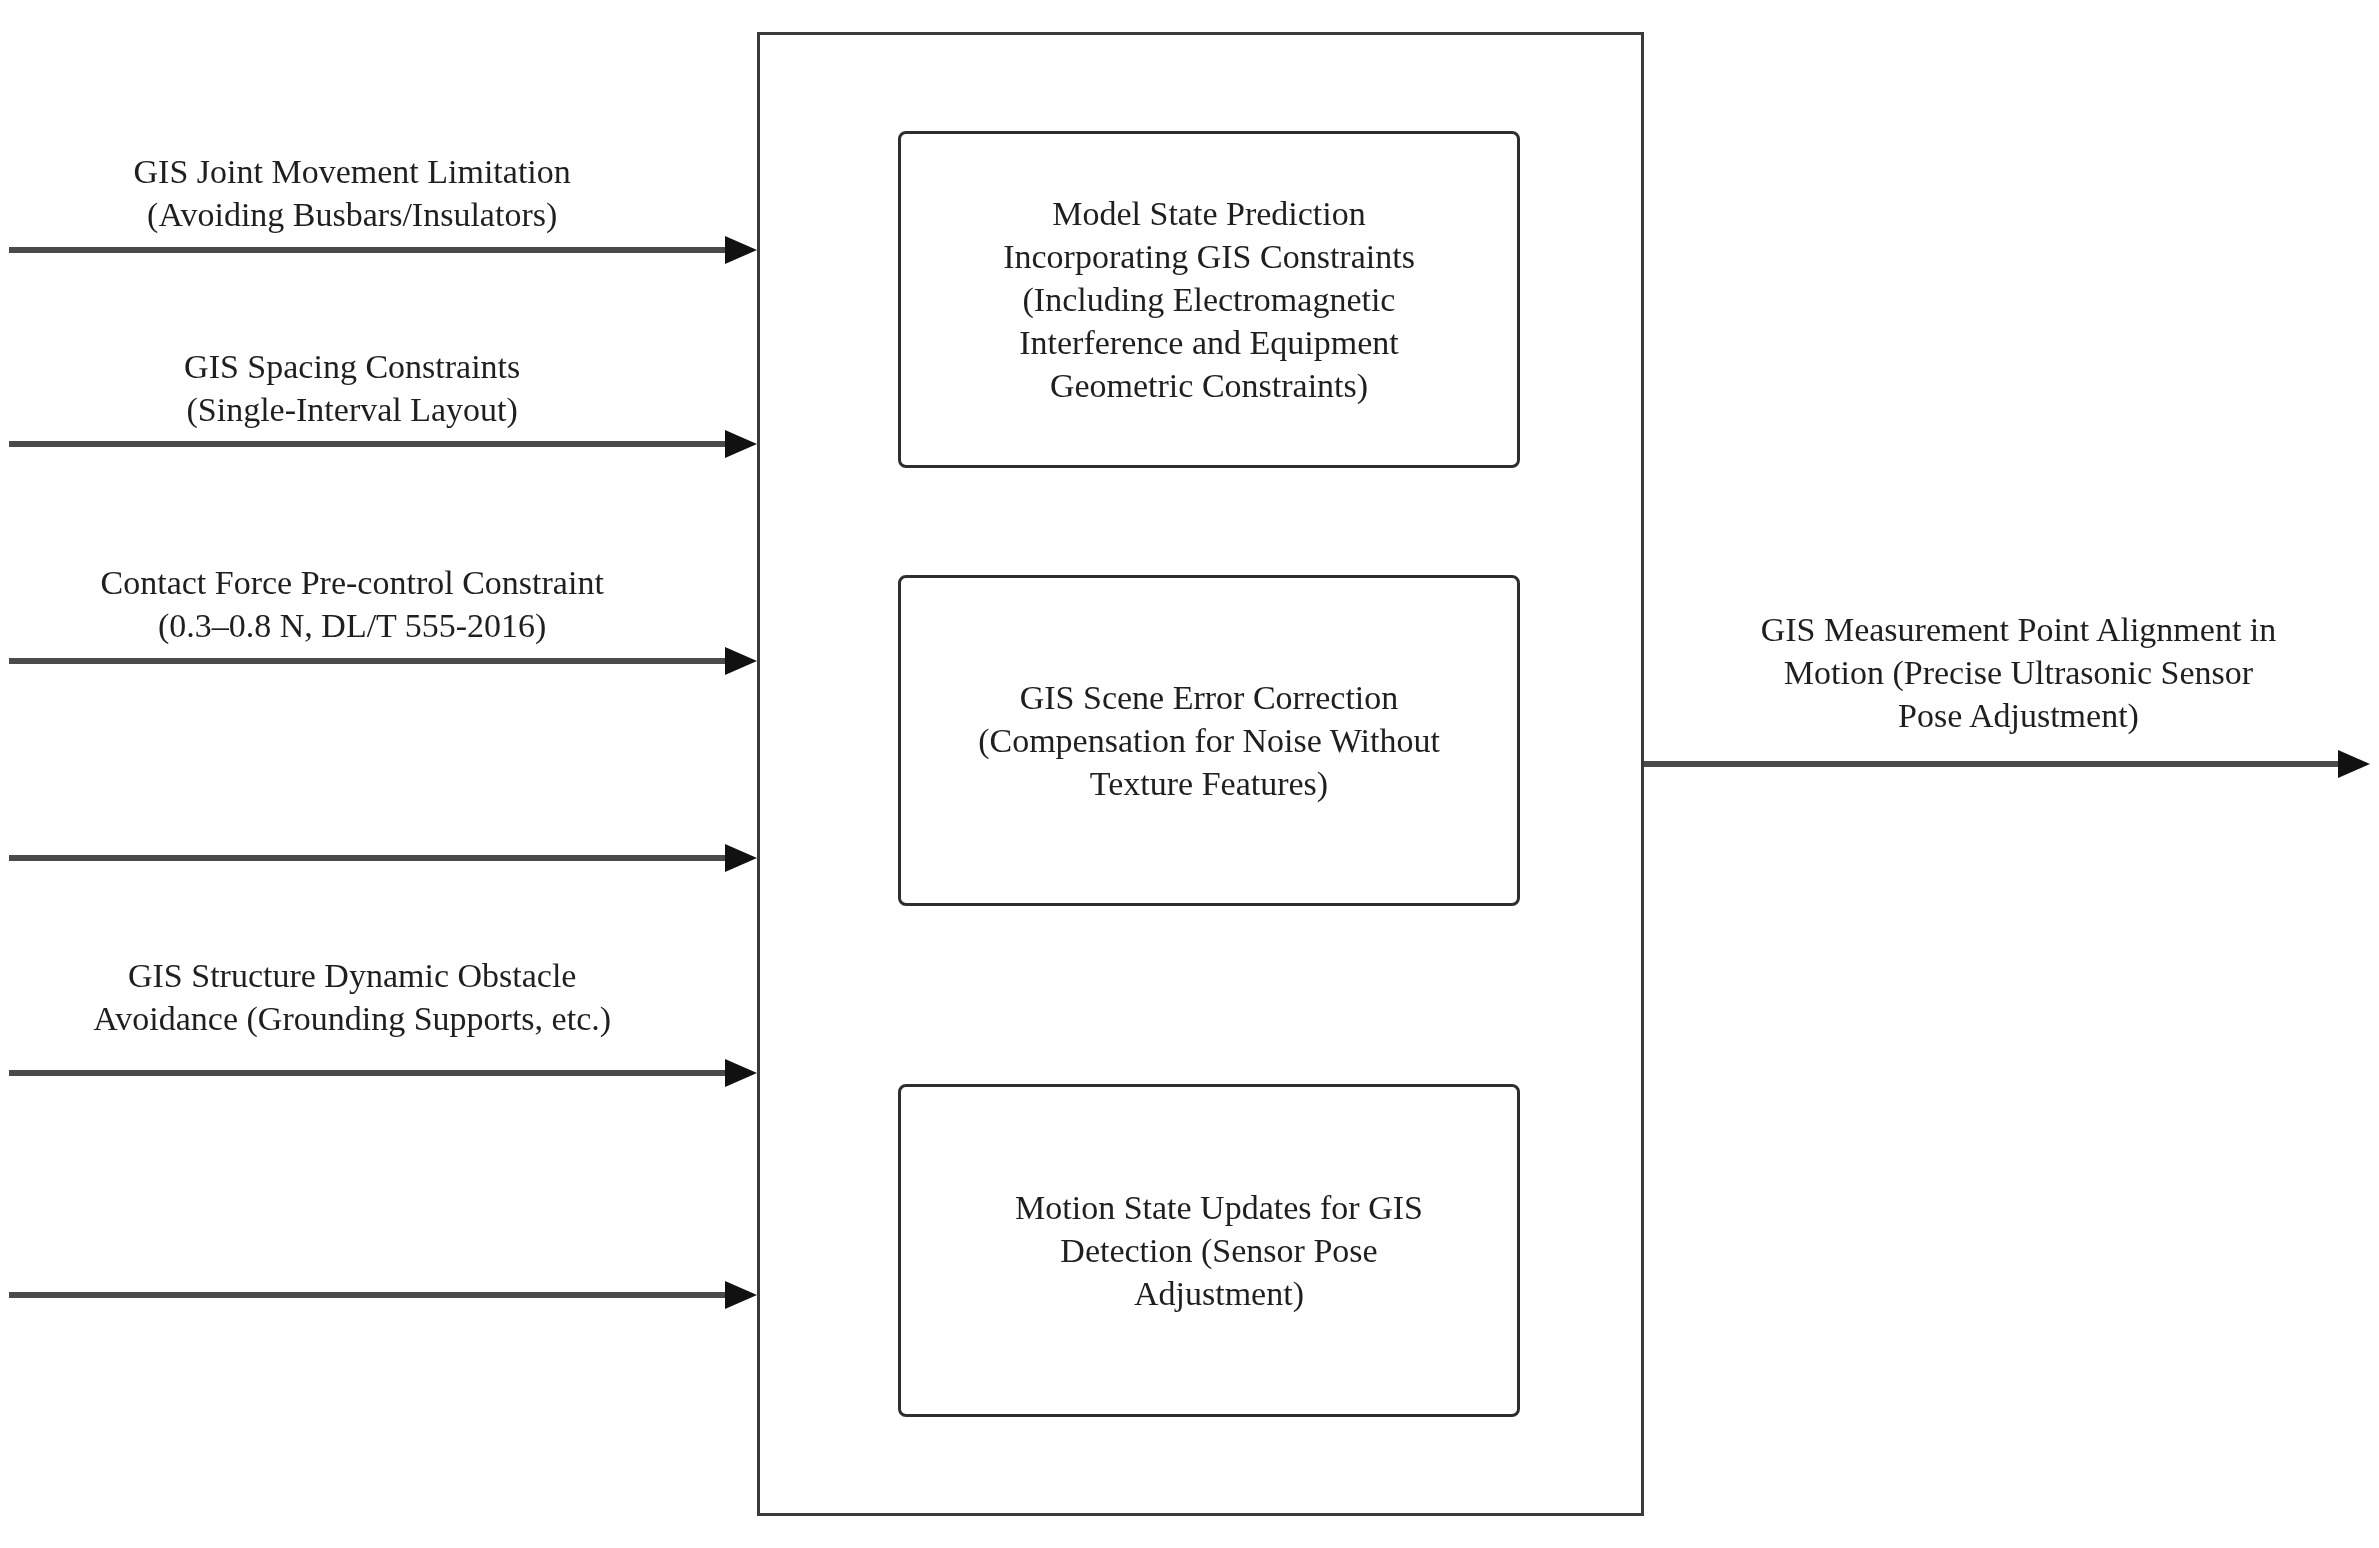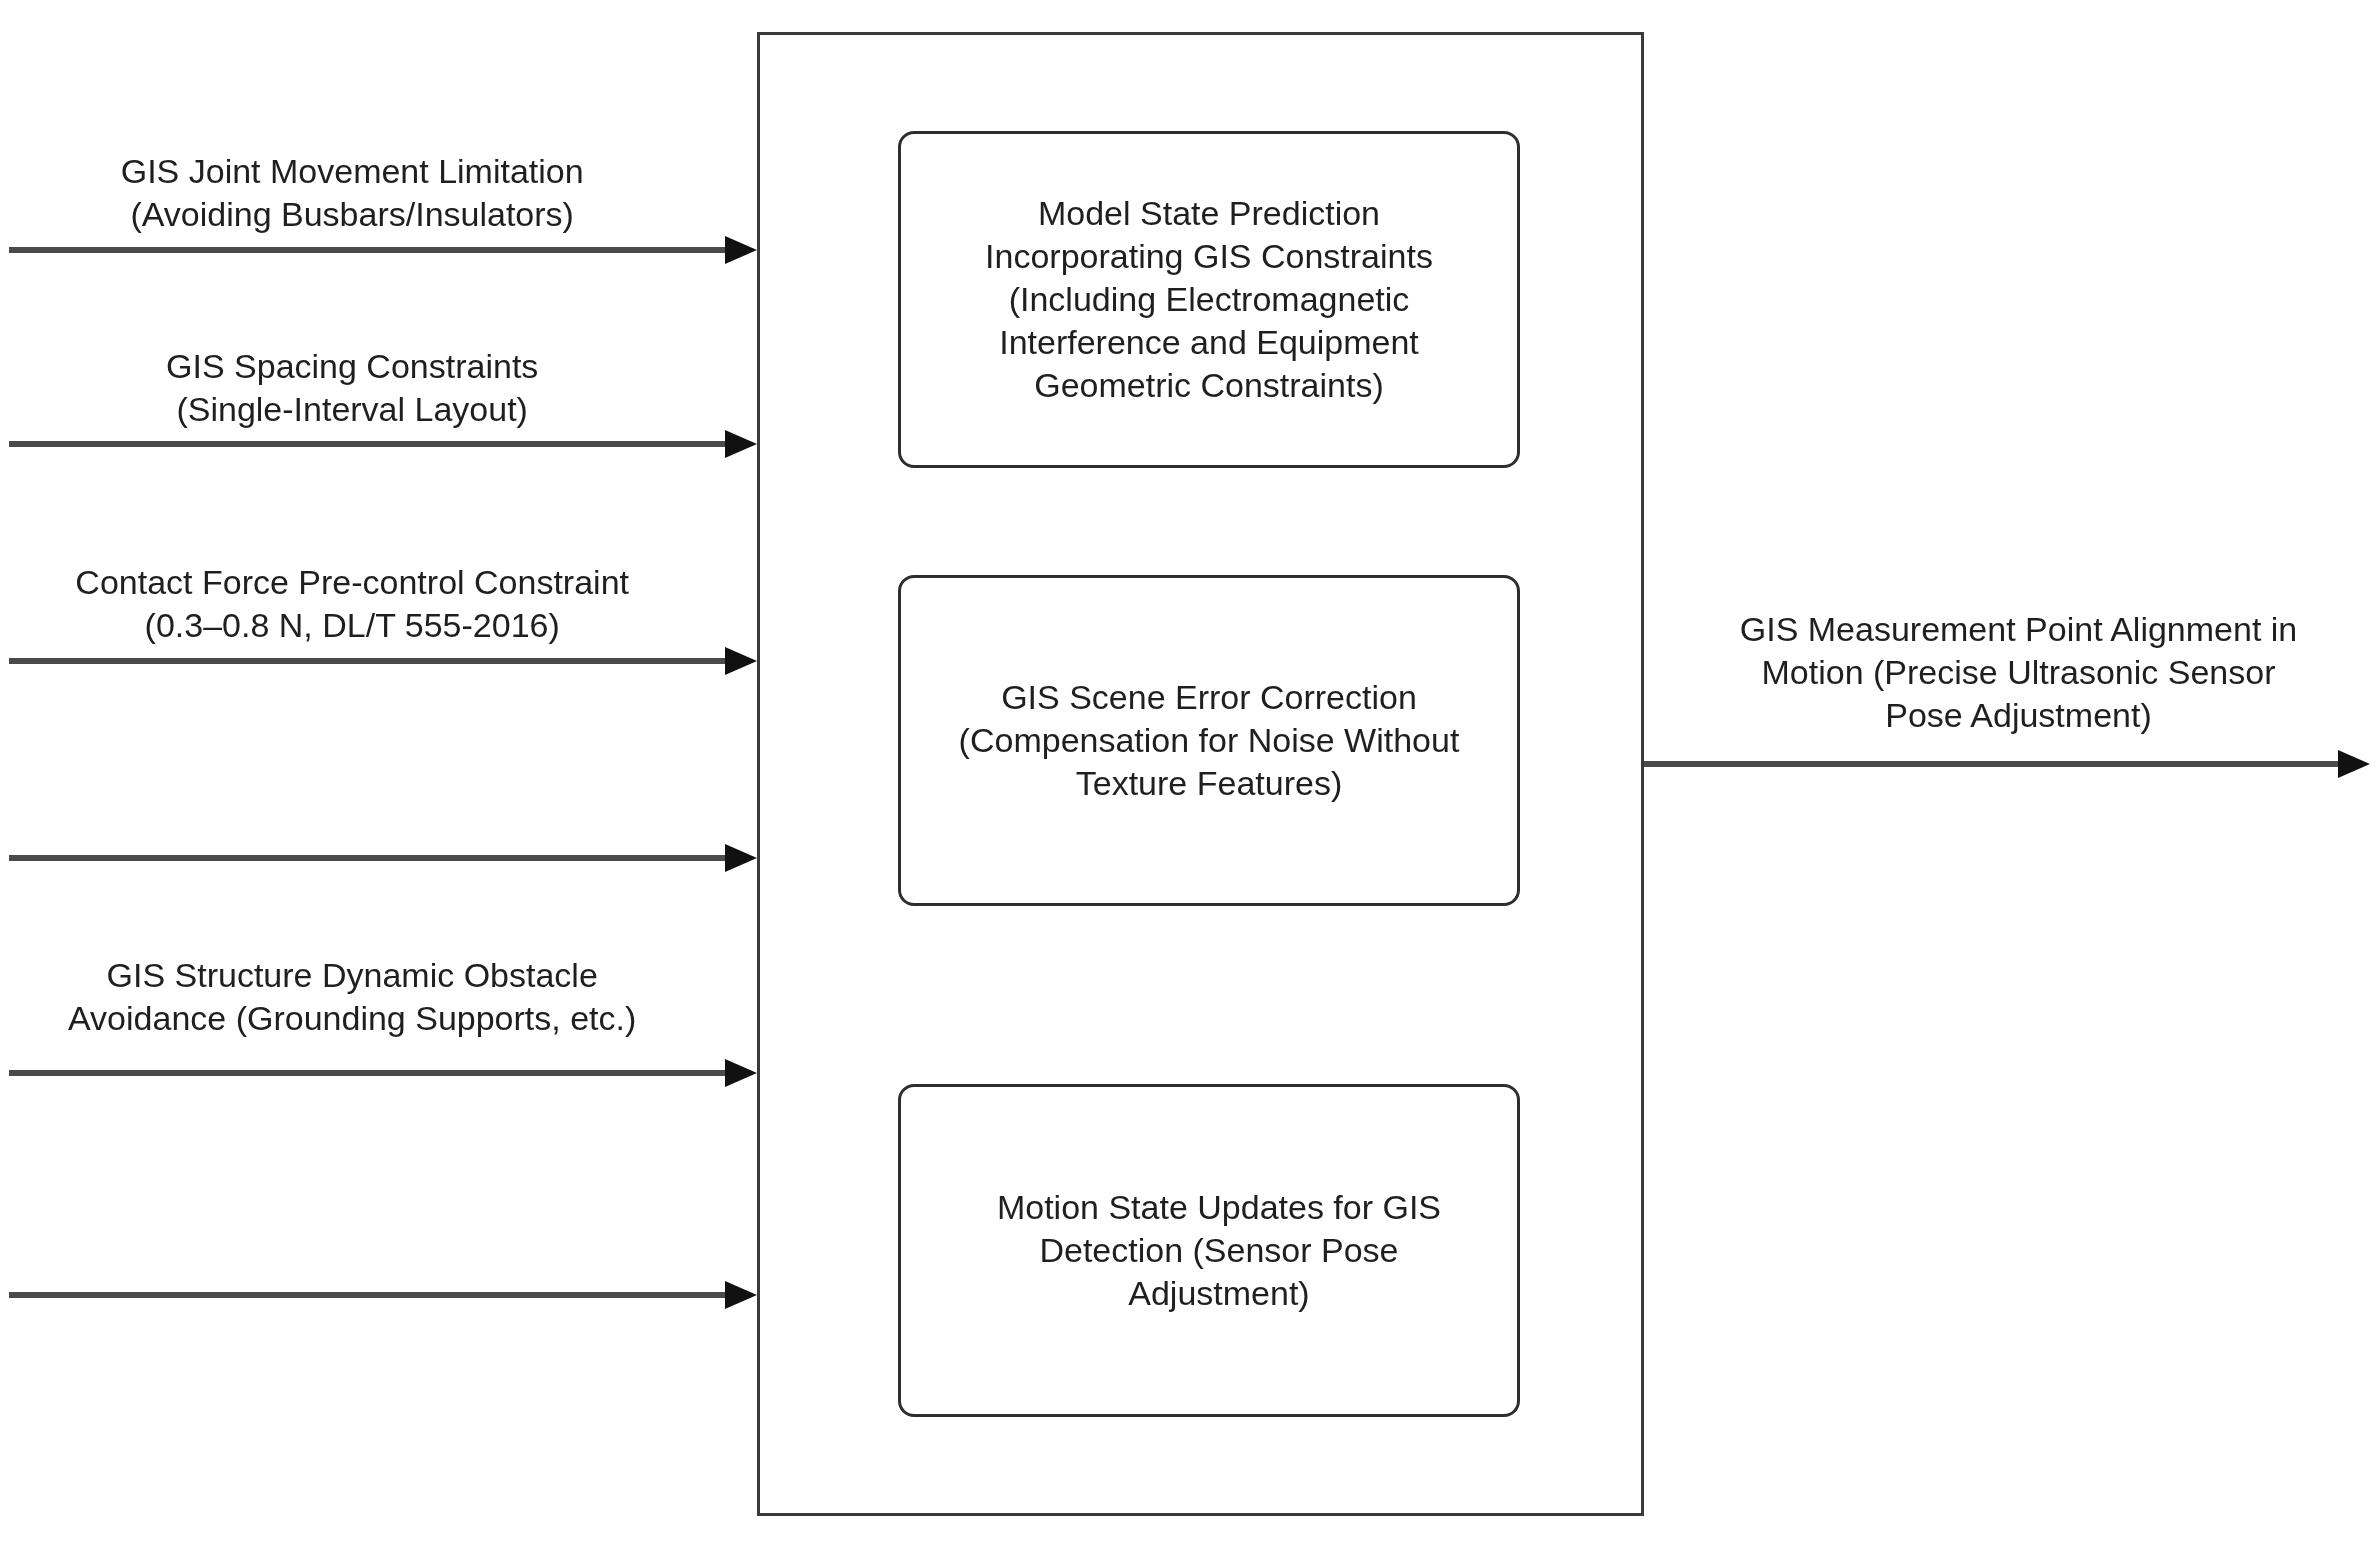--- a/index.html
+++ b/index.html
@@ -1,21 +1,21 @@
 <!DOCTYPE html>
 <html style="font-size:15px"><head>
 <meta charset="utf-8">
 <style>
   html, body { margin: 0; padding: 0; background: #ffffff; }
   .stage {
     position: relative;
     width: 2380px;
     height: 1548px;
     background: #ffffff;
-    font-family: Liberation Sans, sans-serif;
+    font-family: Liberation Serif, serif;
     color: #1f1f1f;
     overflow: hidden;
   }
   .lbl {
     position: absolute;
     font-size: 34px;
     line-height: 43px;
     text-align: center;
     white-space: pre-line;
     color: #1f1f1f;
@@ -42,21 +42,21 @@
     width: 887px; height: 1484px;
     border: 3.7px solid #3a3a3a;
     box-sizing: border-box;
     background: #ffffff;
   }
   .proc-box {
     position: absolute;
     left: 898px;
     width: 622px;
     border: 3.7px solid #2e2e2e;
-    border-radius: 16px;
+    border-radius: 8px;
     box-sizing: border-box;
     background: #ffffff;
     display: flex;
     align-items: center;
     justify-content: center;
     text-align: center;
     font-size: 34px;
     line-height: 43px;
     white-space: pre-line;
     padding: 9.3px 28px;

